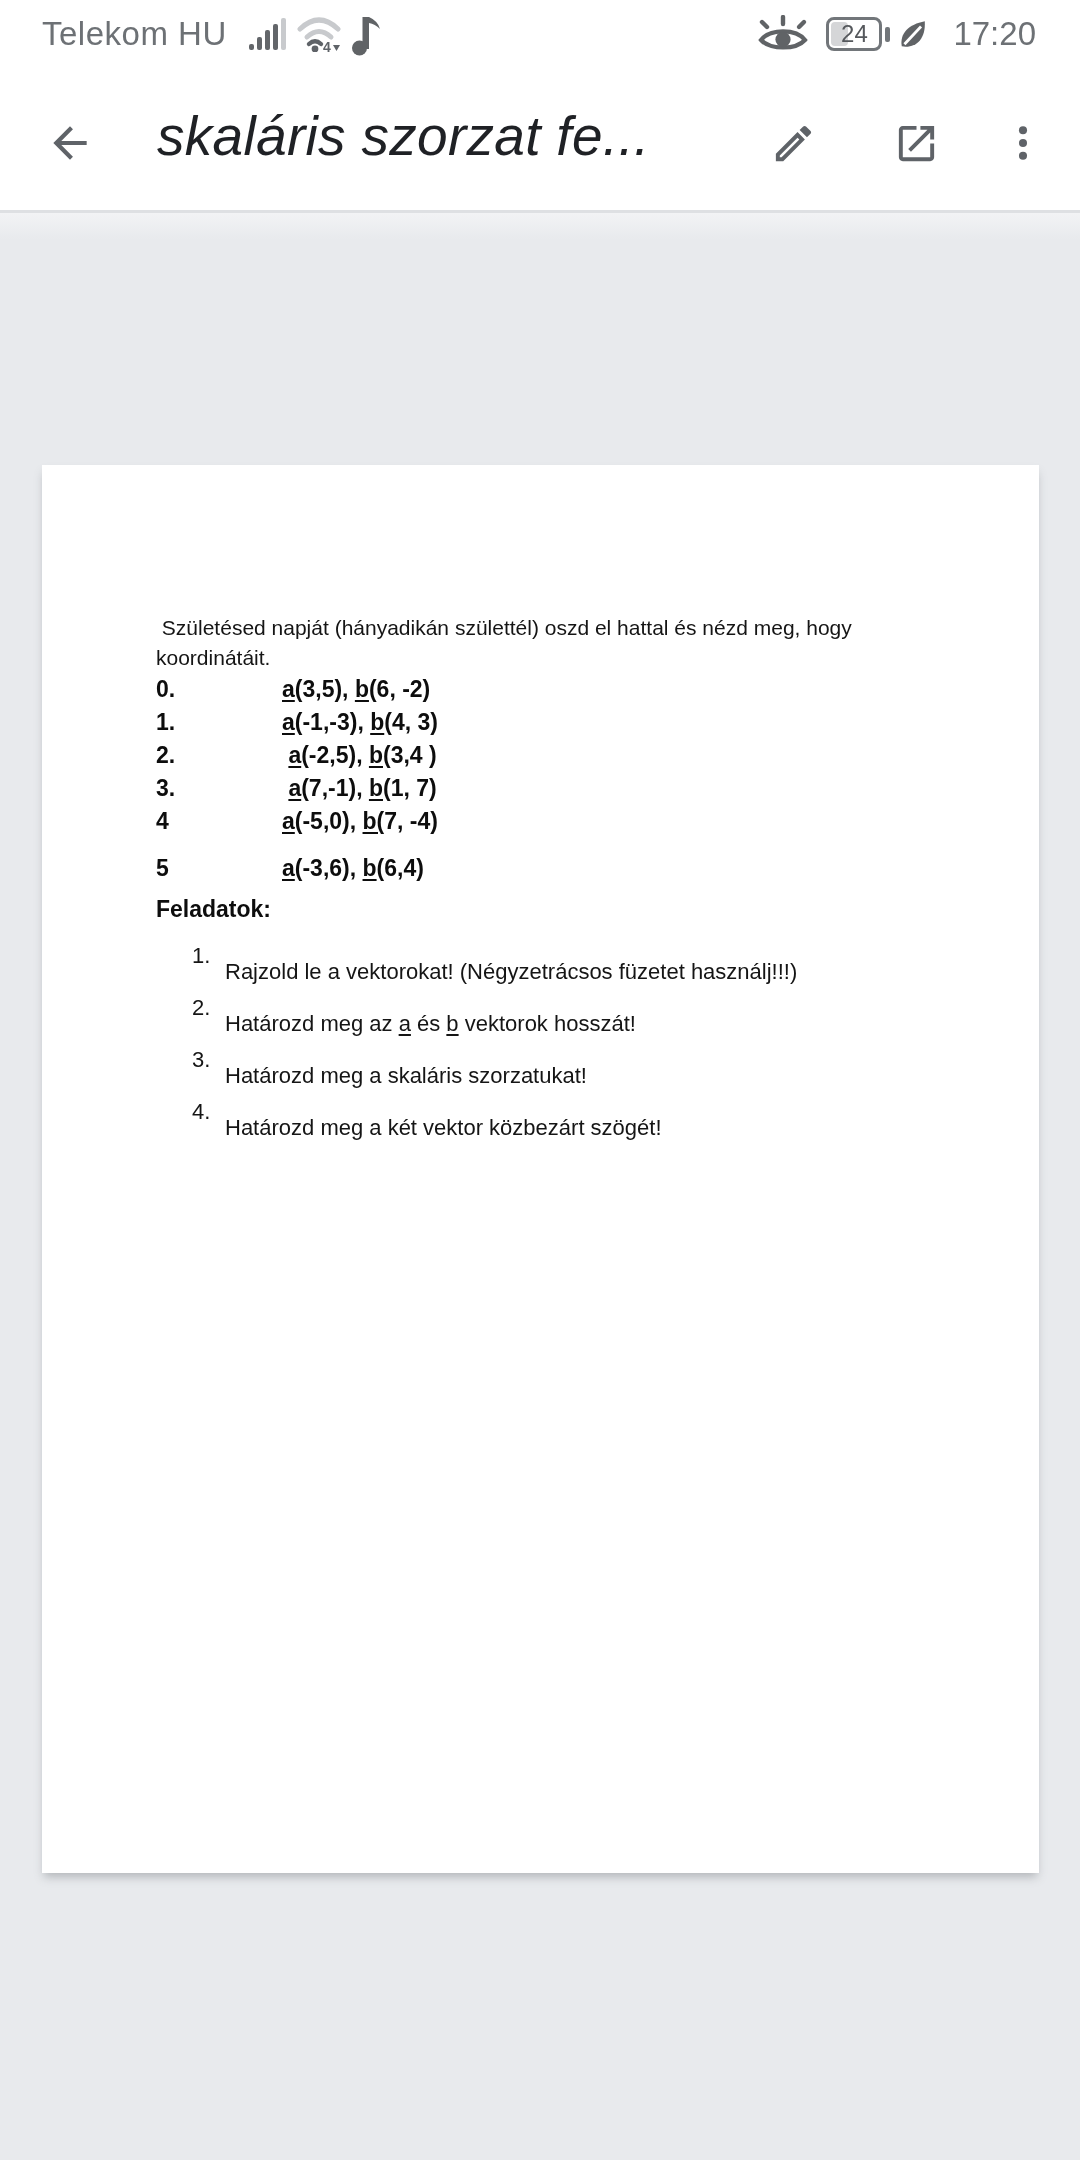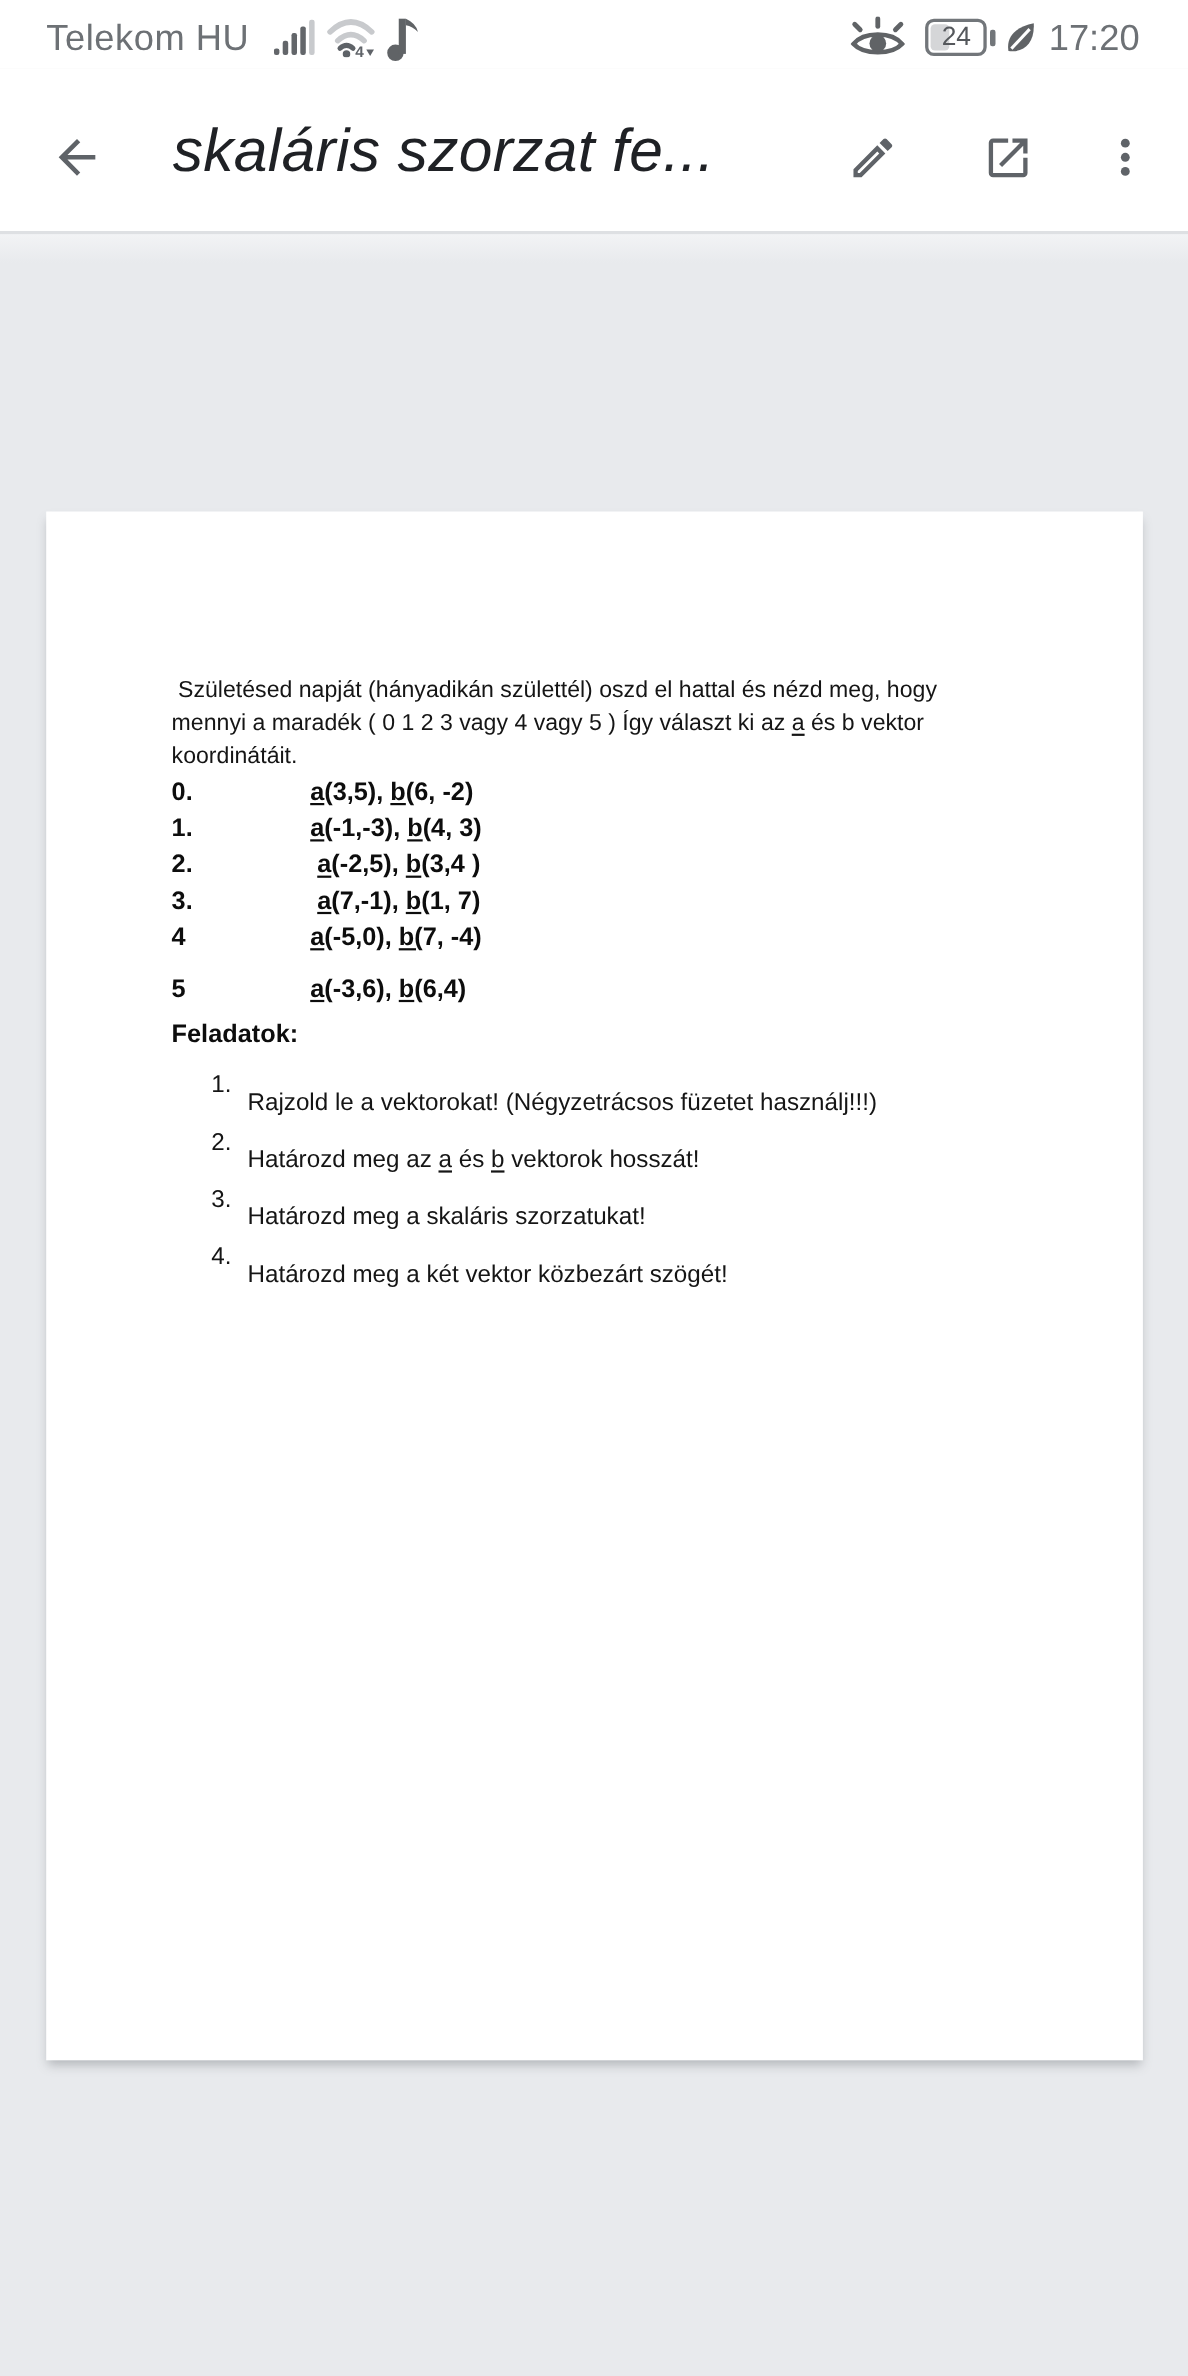--- a/index.html
+++ b/index.html
@@ -22,21 +22,21 @@
   .wifi{margin-left:10px;}
   .note{margin-left:10px;}
   .eye{margin-right:18px;display:inline-flex;}
   .batt-wrap{display:flex;align-items:center;margin-right:8px;}
   .batt{position:relative;width:50px;height:28px;border:3px solid #72767a;border-radius:8px;box-sizing:content-box;}
   .batt-fill{position:absolute;left:2px;top:2px;bottom:2px;width:17px;background:#d5d6d8;border-radius:4px;}
   .batt-txt{position:absolute;left:0;top:0;right:0;bottom:0;display:flex;align-items:center;justify-content:center;
     font-size:24px;color:#55585c;z-index:1;}
   .batt-nub{width:5px;height:15px;background:#72767a;border-radius:2px;margin-left:3px;}
   .leaf{margin-right:10px;display:inline-flex;}
-  .clock{font-size:33px;color:#6d7175;}
+  .clock{font-size:33px;color:#6d7175;margin-left:15px;}
   
   .app-bar{
     position:absolute;left:0;top:62px;width:1080px;height:151px;background:#ffffff;
     border-bottom:3px solid #dee0e3;box-sizing:border-box;
   }
   .icon-btn{position:absolute;width:52px;height:52px;display:flex;align-items:center;justify-content:center;
     background:none;border:none;padding:0;cursor:pointer;}
   .back-btn{left:44px;top:119px;transform:translateY(-50%);top:81px;}
   .edit-btn{left:767px;top:55px;}
   .open-btn{left:890px;top:55px;}
@@ -158,21 +158,20 @@
       </svg>
     </span>
   </button>
 </div>
 
 <div class="viewer">
   <div class="page">
     <div class="page-inner">
       <div class="intro">
           <div class="intro-line"><span> Születésed napját (hányadikán születtél) oszd el hattal és nézd meg, hogy</span></div>
-          <div class="intro-line"><span>mennyi a maradék ( 0 1 2 3 vagy 4 vagy 5 ) Így választ ki az </span><span class="u">a</span><span> és b vektor</span></div>
           <div class="intro-line"><span>koordinátáit.</span></div>
         </div>
       <div id="vector-list">
           <div class="vrow">
             <span class="vnum">0.</span>
             <span class="vval"><span class="u">a</span><span>(3,5), </span><span class="u">b</span><span>(6, -2)</span></span>
           </div>
           <div class="vrow">
             <span class="vnum">1.</span>
             <span class="vval"><span class="u">a</span><span>(-1,-3), </span><span class="u">b</span><span>(4, 3)</span></span>

